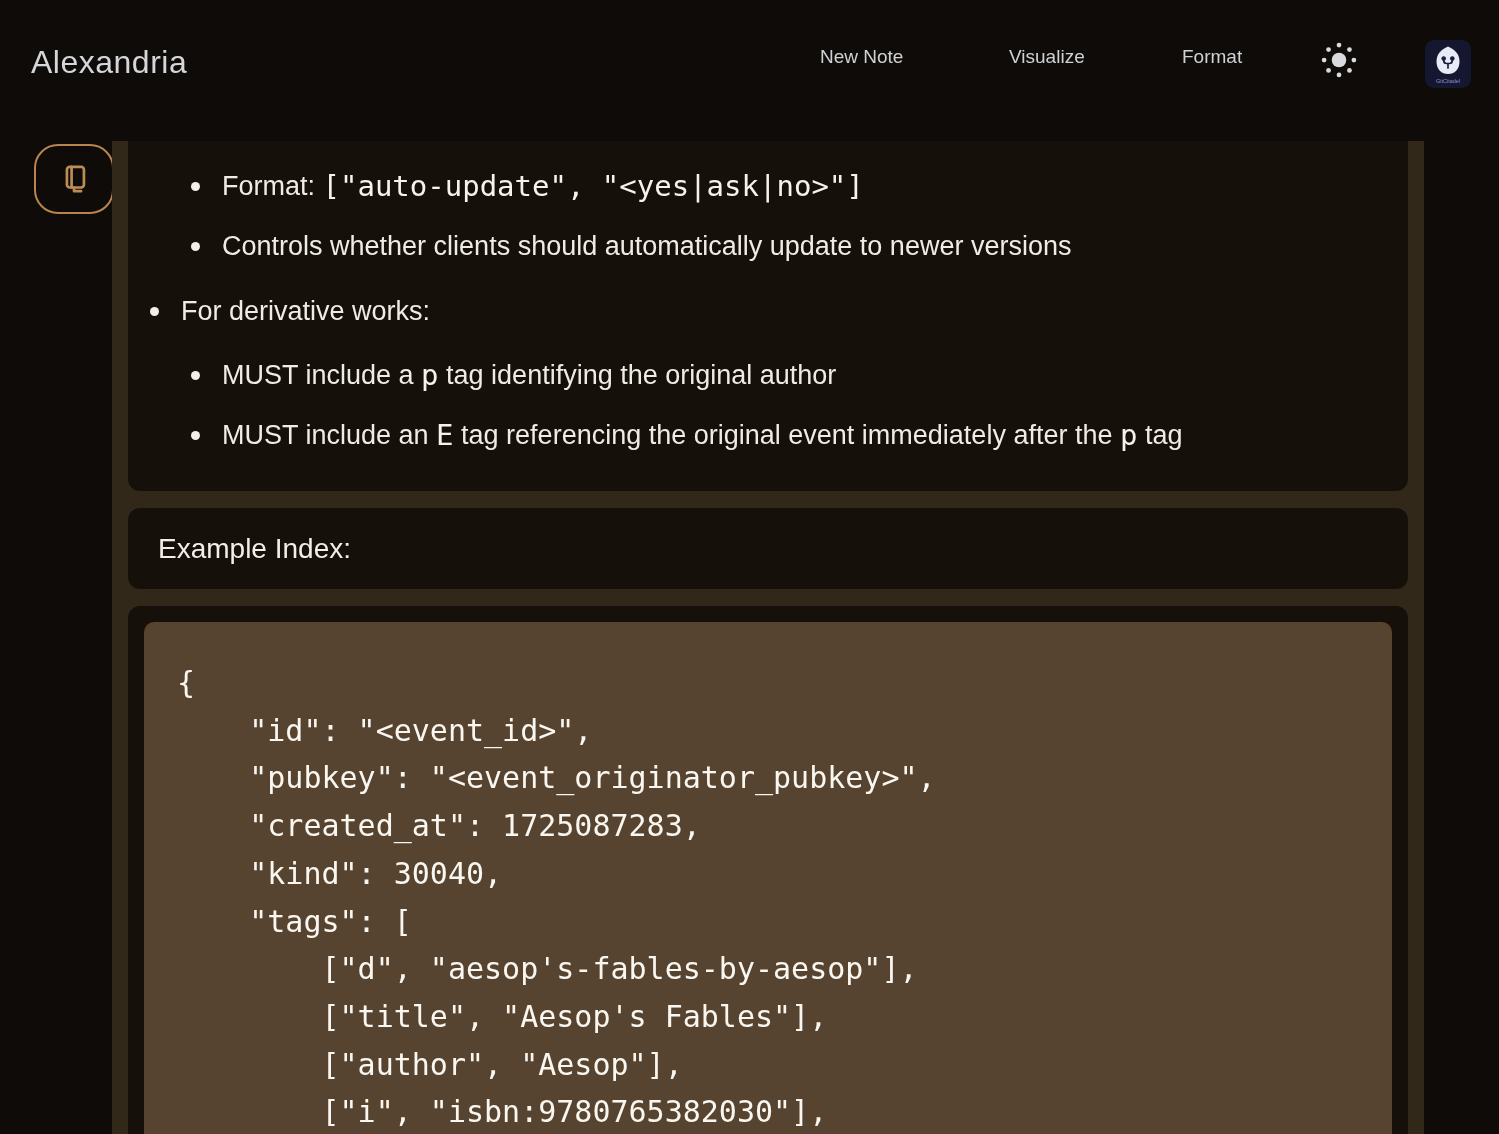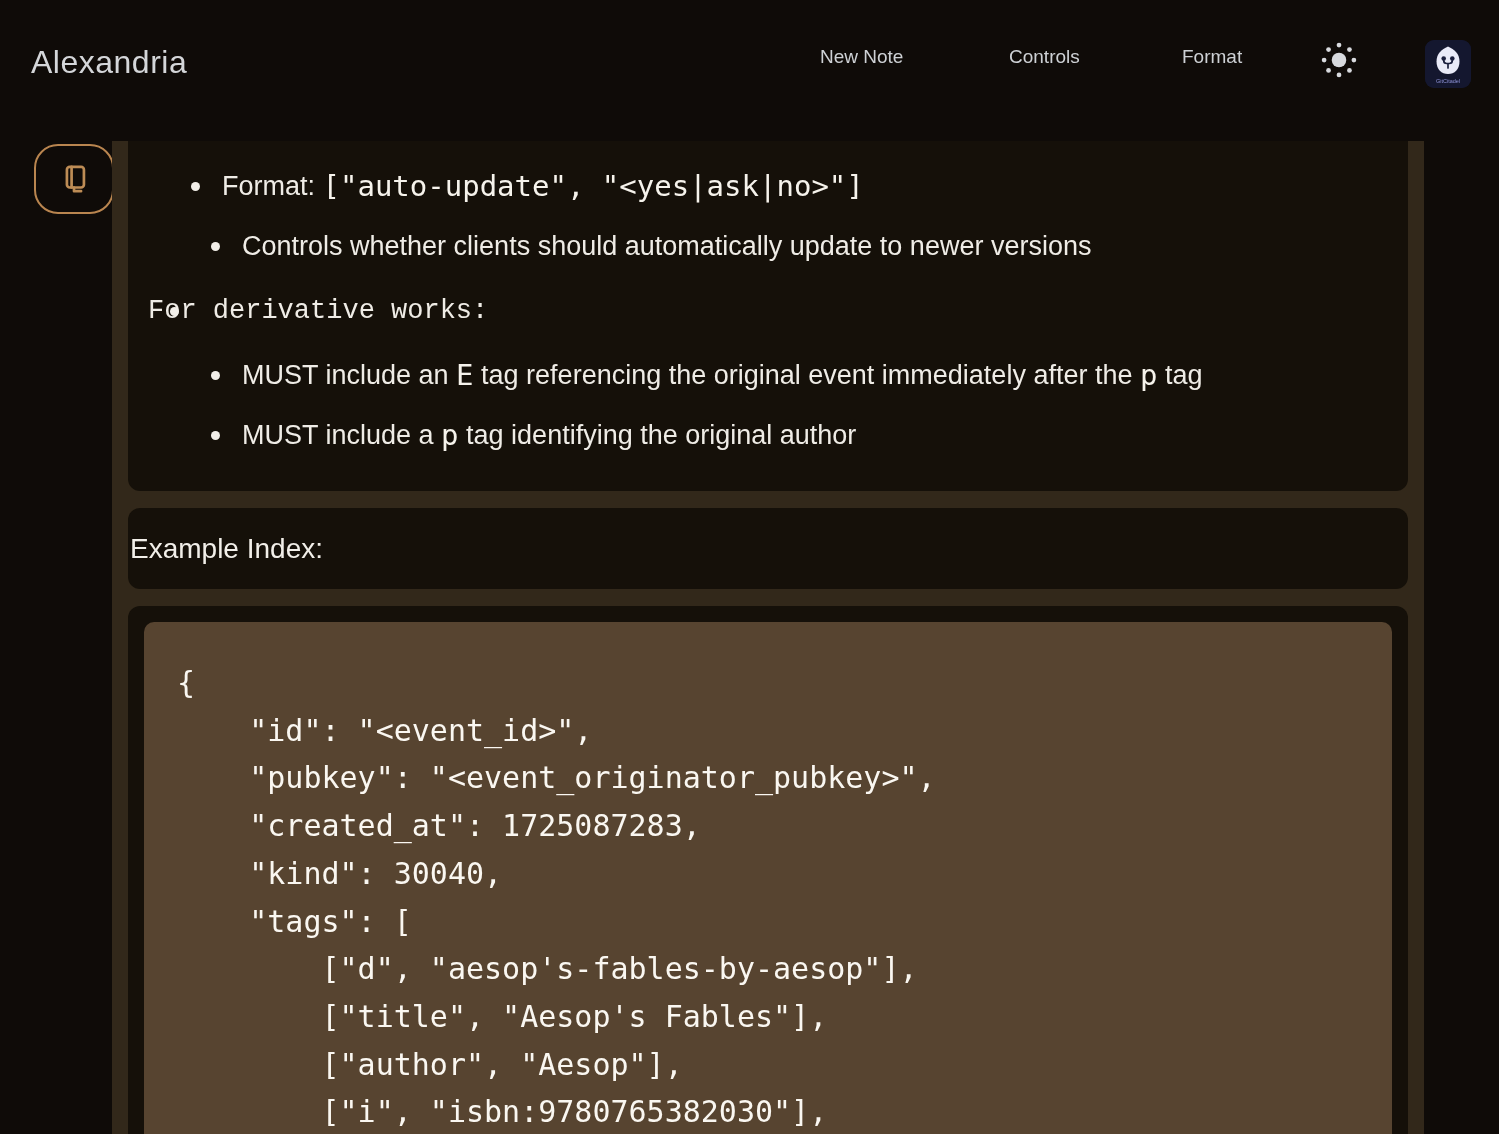--- a/index.html
+++ b/index.html
@@ -45,39 +45,39 @@
   .content{
     position:absolute;left:112px;top:141px;width:1312px;height:993px;
     background:#32281a;padding:0 16px;box-sizing:border-box;overflow:hidden;
   }
   .card{background:#151009;border-radius:12px;}
   .card-guidelines{
     border-radius:0 0 12px 12px;
     padding:25px 30px 36px 0;
   }
   .bullet{position:relative;font-size:27px;line-height:40px;color:#efece6;}
-  .bullet + .bullet{margin-top:20px;margin-left:20px;}
+  .bullet + .bullet{margin-top:20px;}
   .bullet.lvl1{margin-top:25px;}
   .bullet.lvl1 + .bullet.lvl2{margin-top:24px;}
-  .bullet.lvl1{font-family:Liberation Mono, monospace;}
+  .bullet.lvl1{padding-left:53px;}
   .bullet.lvl2{padding-left:94px;}
   .bullet .dot{
     position:absolute;top:16px;width:9px;height:9px;border-radius:50%;
     background:#f2efe9;
   }
   .bullet.lvl1 .dot{left:22px;}
   .bullet.lvl2 .dot{left:63px;}
   .inline-code{
     font-family:"DejaVu Sans Mono","Liberation Mono",monospace;
     font-size:29px;color:#f6f3ec;vertical-align:-1px;white-space:pre;
   }
 
   .card-example{
     margin-top:17px;height:81px;border-radius:12px;
-    display:flex;align-items:center;padding-left:2px;box-sizing:border-box;
+    display:flex;align-items:center;padding-left:30px;box-sizing:border-box;
   }
   .example-label{font-size:28px;color:#f2efe9;}
 
   .card-code{
     margin-top:17px;border-radius:12px;padding:16px;height:800px;box-sizing:content-box;
   }
   .code-panel{
     background:#574430;border-radius:10px;height:100%;box-sizing:border-box;
     padding:37px 24px 24px 33px;overflow:hidden;
   }
@@ -88,21 +88,21 @@
 
   svg{display:block;}
 </style>
 </head>
 <body>
 
 <div class="header">
   <div class="app-title">Alexandria</div>
 
   <a class="nav-link nav-newnote">New Note</a>
-  <a class="nav-link nav-visualize">Controls</a>
+  <a class="nav-link nav-visualize">Visualize</a>
   <a class="nav-link nav-about">Format</a>
 
   <button class="theme-btn">
     <span>
       <svg width="38" height="38" viewBox="0 0 24 24">
         <g fill="#d8dade">
           <circle cx="12" cy="12" r="4.6"></circle>
           <circle cx="12" cy="2.6" r="1.5"></circle>
           <circle cx="12" cy="21.4" r="1.5"></circle>
           <circle cx="2.6" cy="12" r="1.5"></circle>
@@ -138,22 +138,22 @@
   </span>
 </button>
 
 <div class="content">
 
   <div class="card card-guidelines">
     <div id="bullet-list">
         <div class="bullet lvl2"><span class="dot"></span>Format: <code class="inline-code">["auto-update", "&lt;yes|ask|no&gt;"]</code></div>
         <div class="bullet lvl2"><span class="dot"></span>Controls whether clients should automatically update to newer versions</div>
         <div class="bullet lvl1"><span class="dot"></span>For derivative works:</div>
+        <div class="bullet lvl2"><span class="dot"></span>MUST include a <code class="inline-code">p</code> tag identifying the original author</div>
         <div class="bullet lvl2"><span class="dot"></span>MUST include an <code class="inline-code">E</code> tag referencing the original event immediately after the <code class="inline-code">p</code> tag</div>
-        <div class="bullet lvl2"><span class="dot"></span>MUST include a <code class="inline-code">p</code> tag identifying the original author</div>
       </div>
   </div>
 
   <div class="card card-example">
     <span class="example-label">Example Index:</span>
   </div>
 
   <div class="card card-code">
     <div class="code-panel">
       <pre class="code-pre" id="code-pre">{

